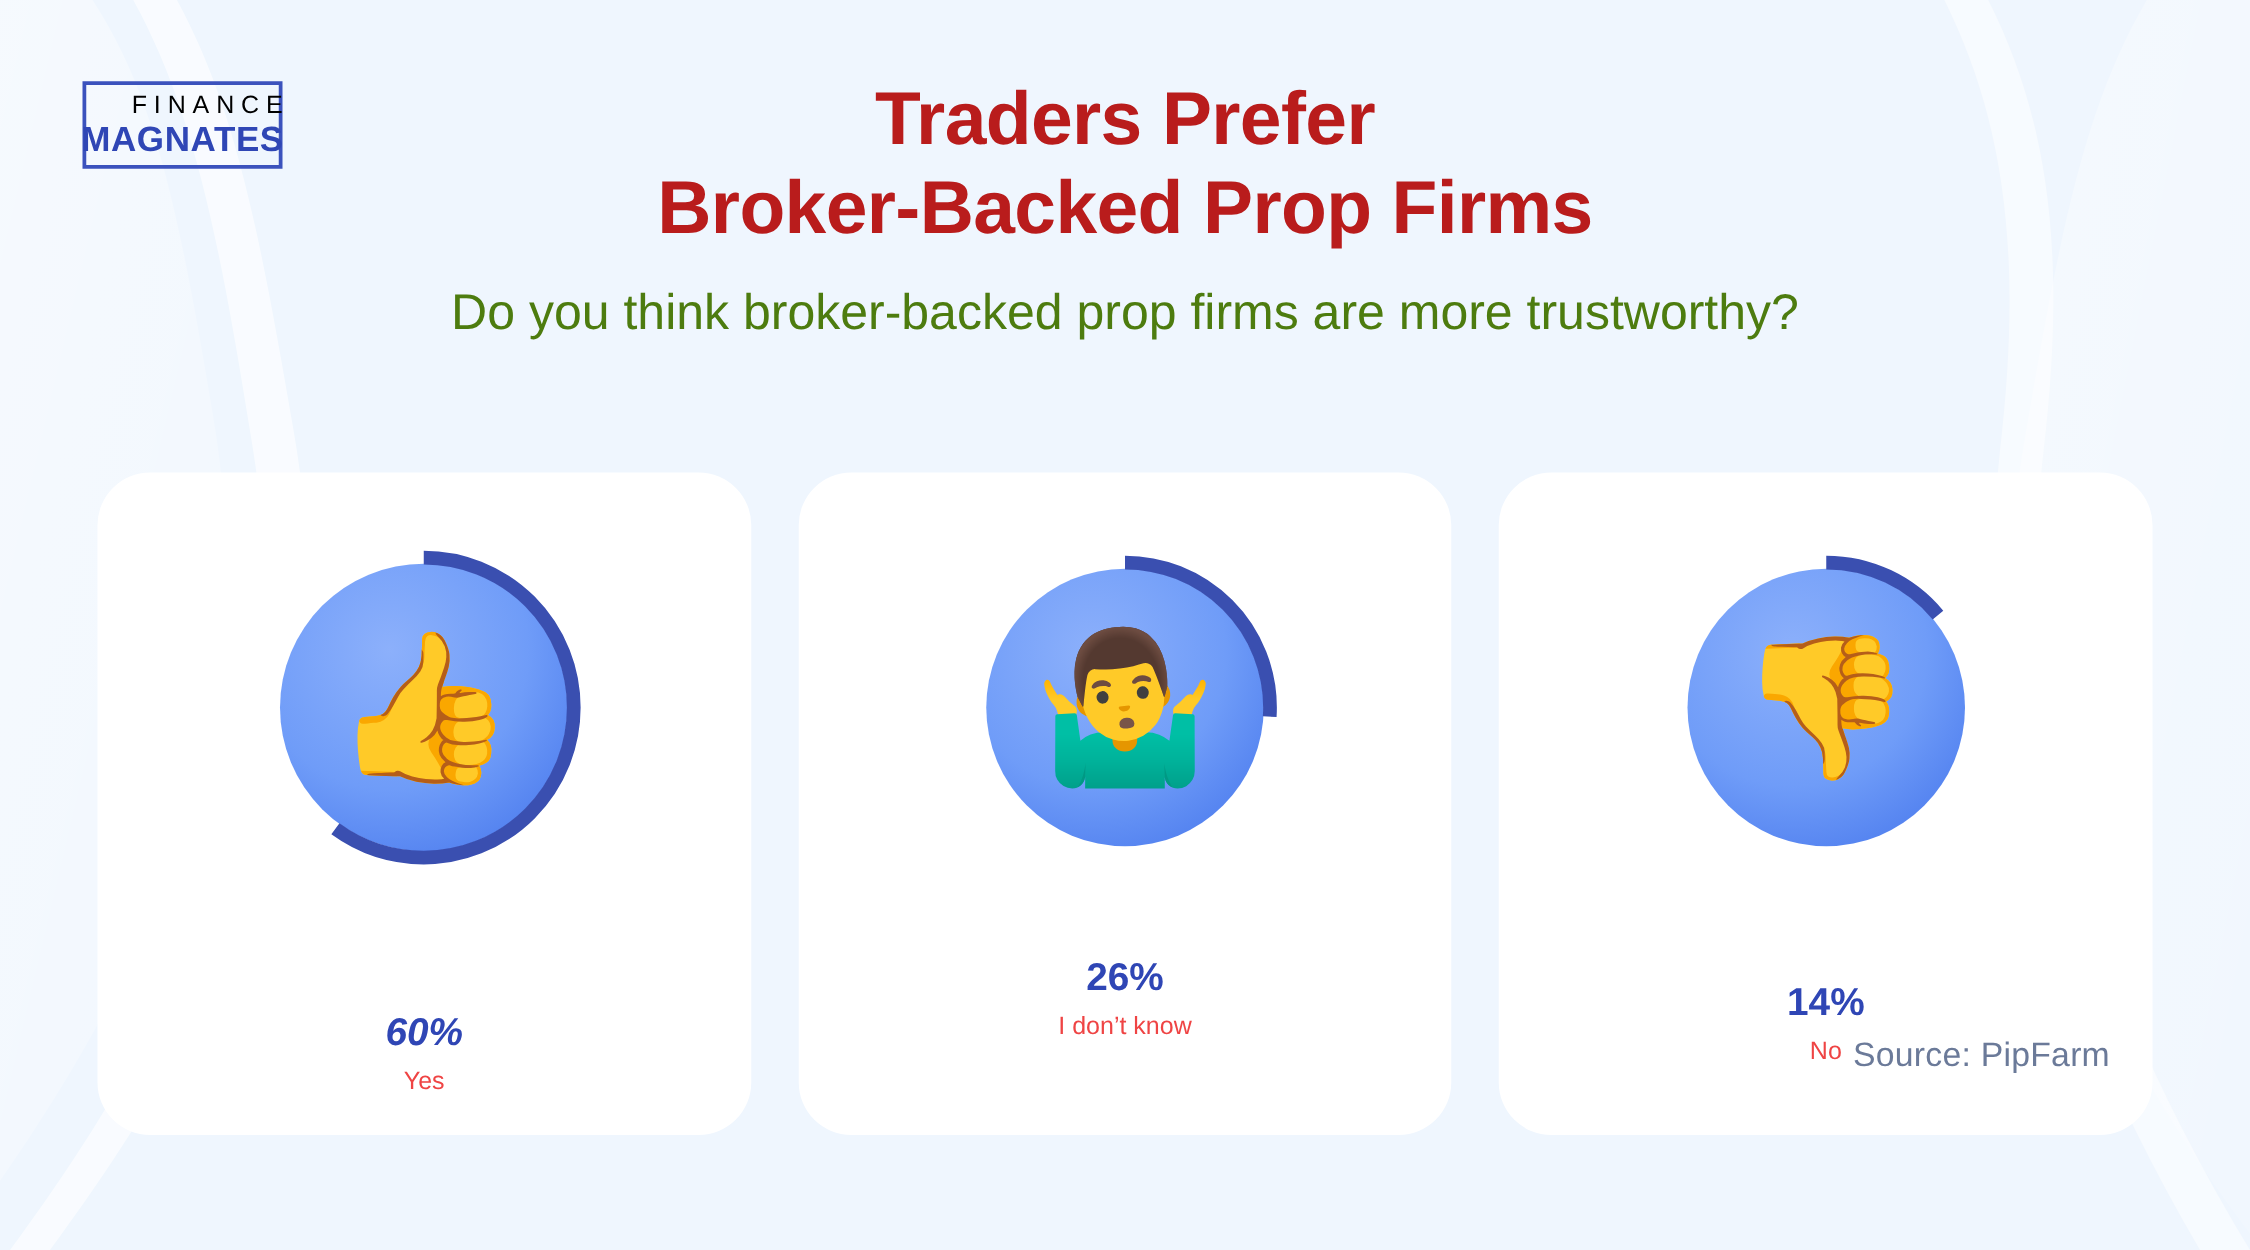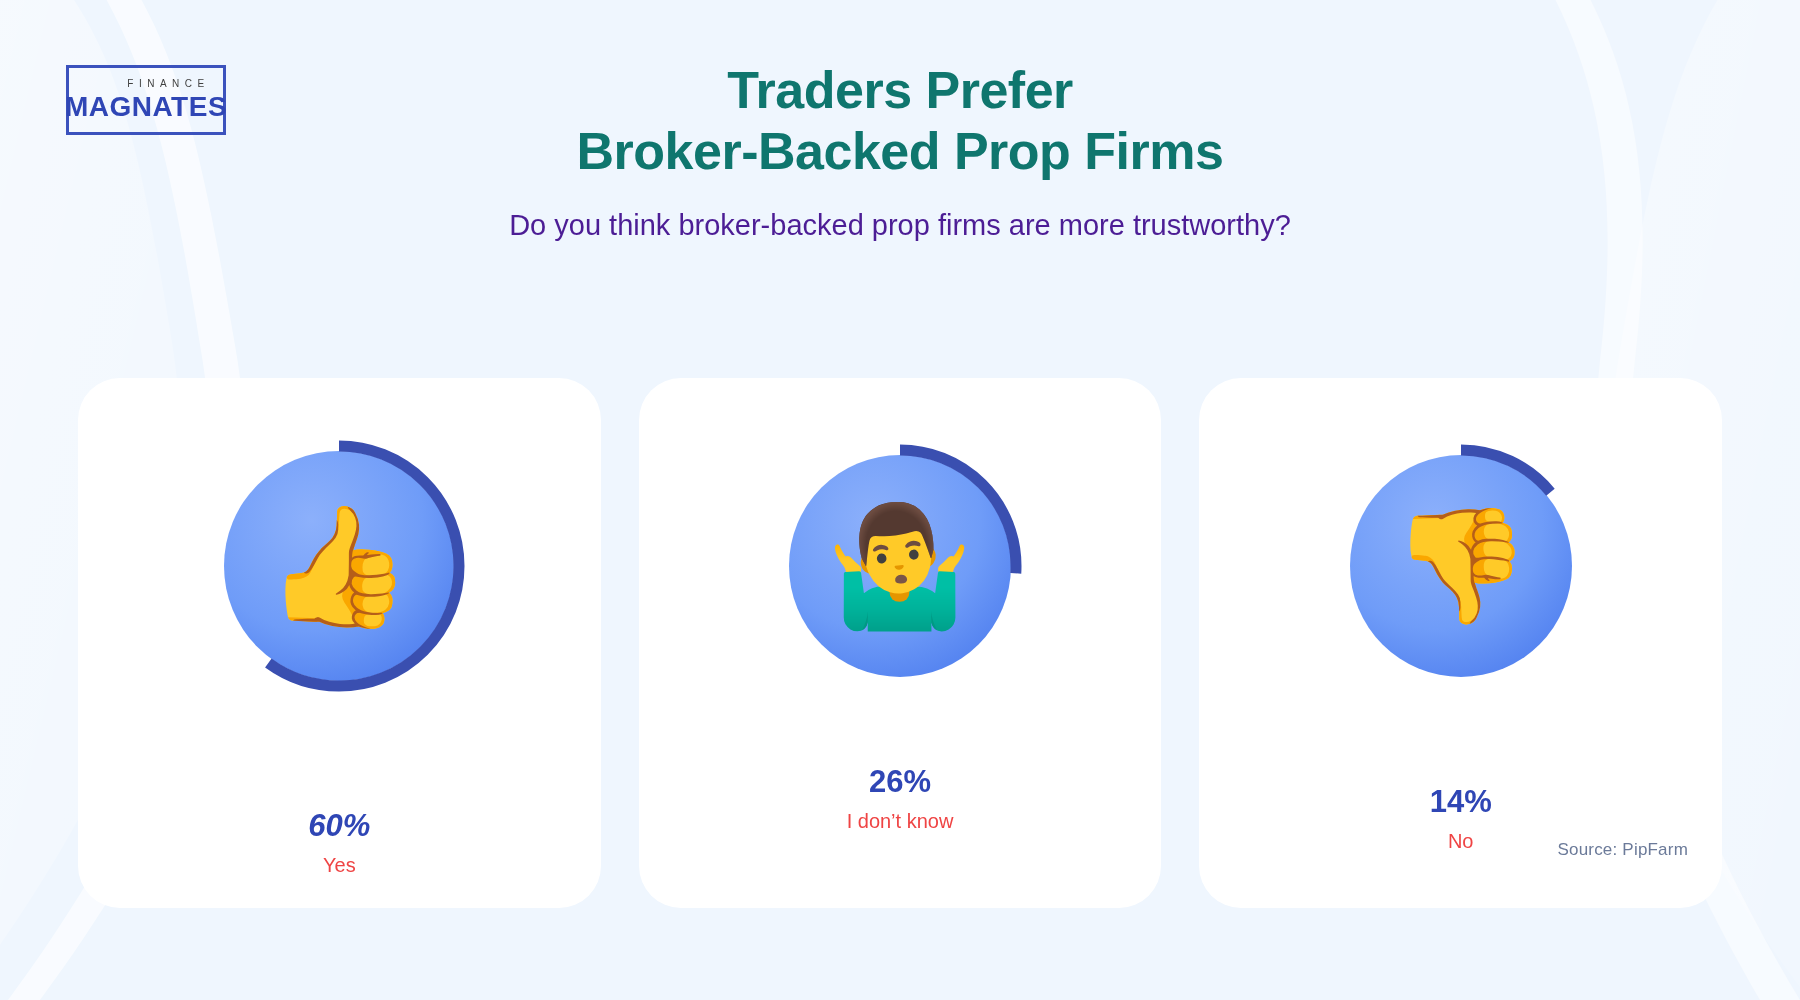--- a/index.html
+++ b/index.html
@@ -14,44 +14,44 @@
 
   .logo{
     position:absolute;left:66px;top:65px;
     width:160px;height:70px;
     border:3px solid #3b52bd;
     box-sizing:border-box;
     display:flex;flex-direction:column;align-items:center;justify-content:center;
     background:transparent;
   }
   .logo-top{
-    font-size:10px;letter-spacing:5.5px;color:#404040;font-weight:400;
+    font-size:20px;letter-spacing:5.5px;color:#000000;font-weight:400;
     line-height:1;margin-bottom:4px;padding-left:5px;margin-left:40px;
   }
   .logo-bottom{
     font-size:28px;letter-spacing:0.5px;color:#2f46b5;font-weight:700;line-height:1;
   }
 
   .header{
     position:absolute;left:0;right:0;top:60px;text-align:center;
   }
   .title{
-    color:#0f766e;
+    color:#b91c1c;
     font-weight:700;
-    font-size:52px;
+    font-size:60px;
     line-height:1.18;
     letter-spacing:-0.5px;
     margin:0;
     padding:0 300px;
   }
   .title .l2{display:block;}
   .subtitle{
-    color:#4c1d95;
+    color:#4d7c0f;
     font-weight:400;
-    font-size:29px;
+    font-size:40px;
     margin-top:26px;
     letter-spacing:0px;
   }
 
   .cards{
     position:absolute;
     left:78px;top:378px;
     width:1644px;
     display:flex;
     gap:38px;
@@ -91,21 +91,21 @@
     margin-top:14px;
   }
   .c1 .pct{margin-top:104px;font-style:italic;}
   .c2 .pct{margin-top:60px;}
   .c3 .pct{margin-top:80px;text-align:center;}
 
   .source{
     position:absolute;
     right:112px;bottom:140px;
     color:#6b7a99;
-    font-size:17px;
+    font-size:27px;
     font-weight:400;
     letter-spacing:0.2px;
   }
 </style>
 </head>
 <body>
 
 <svg class="bg-waves" width="1800" height="1000" viewBox="0 0 1800 1000" aria-hidden="true">
   <defs>
     <linearGradient id="wg" x1="0" y1="0" x2="1" y2="1">

